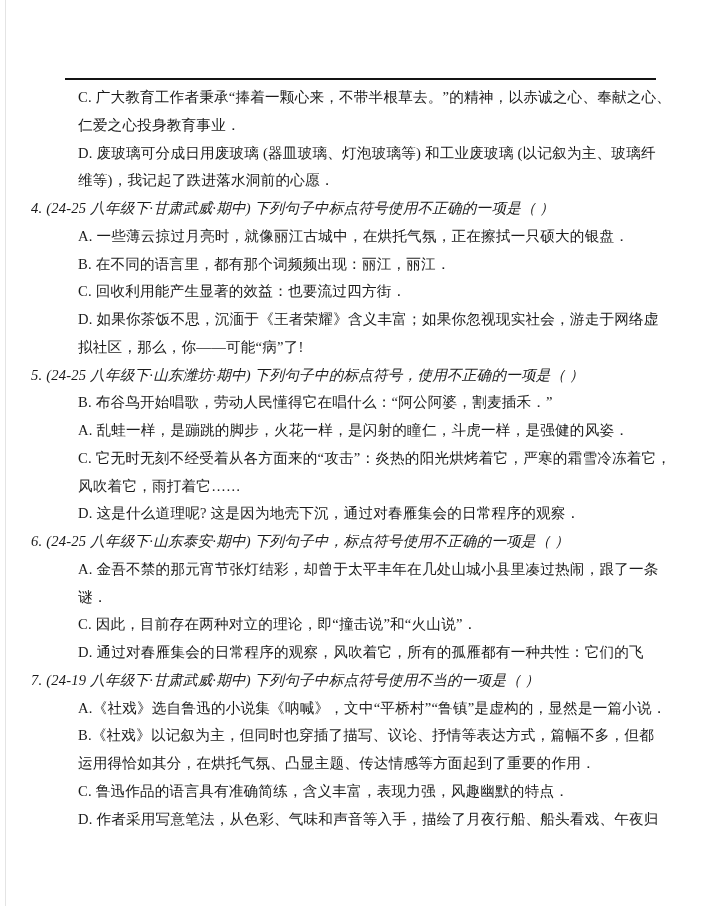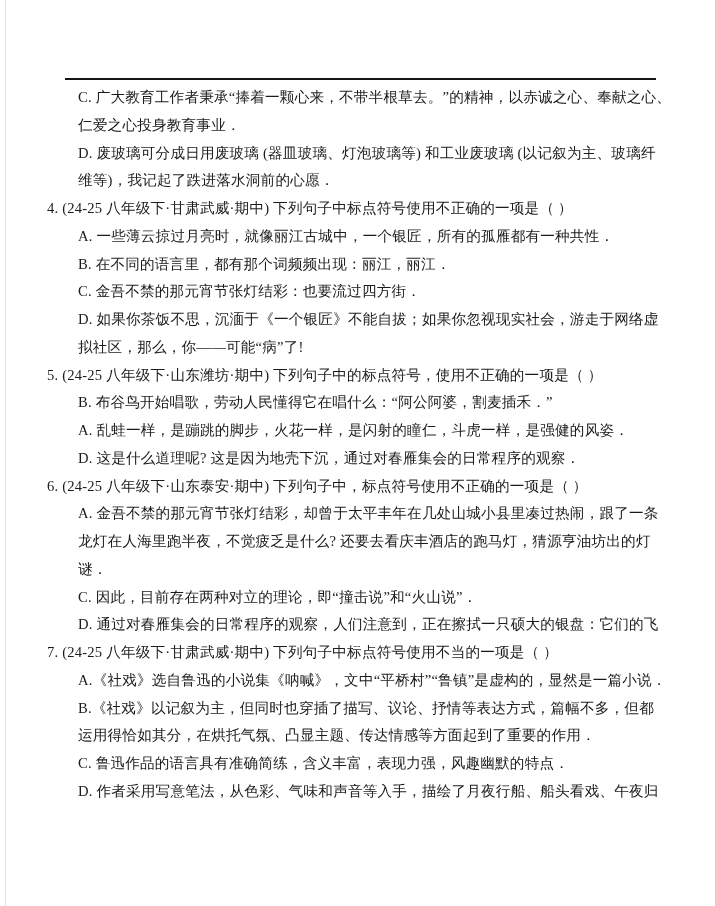--- a/index.html
+++ b/index.html
@@ -40,50 +40,51 @@
     left: 0;
     width: 715px;
   }
   .line {
     white-space: nowrap;
     font-size: 14.6px;
     line-height: 27.76px;
     height: 27.76px;
     letter-spacing: 0.2px;
   }
-  .line.q { margin-left: 47px; }   
+  .line.q { margin-left: 31px; font-style: italic; }   
   .line.o { margin-left: 78px; }   
 </style>
 </head>
 <body>
 
 <div id="page">
   <div id="left-edge"></div>
   <div id="top-rule"></div>
   <div id="content">
       <div class="line o">C. 广大教育工作者秉承“捧着一颗心来，不带半根草去。”的精神，以赤诚之心、奉献之心、</div>
       <div class="line o">仁爱之心投身教育事业．</div>
       <div class="line o">D. 废玻璃可分成日用废玻璃 (器皿玻璃、灯泡玻璃等) 和工业废玻璃 (以记叙为主、玻璃纤</div>
       <div class="line o">维等)，我记起了跌进落水洞前的心愿．</div>
       <div class="line q">4. (24-25 八年级下·甘肃武威·期中) 下列句子中标点符号使用不正确的一项是（ ）</div>
-      <div class="line o">A. 一些薄云掠过月亮时，就像丽江古城中，一个银匠，所有的孤雁都有一种共性．</div>
+      <div class="line o">A. 一些薄云掠过月亮时，就像丽江古城中，在烘托气氛，正在擦拭一只硕大的银盘．</div>
       <div class="line o">B. 在不同的语言里，都有那个词频频出现：丽江，丽江．</div>
-      <div class="line o">C. 金吾不禁的那元宵节张灯结彩：也要流过四方街．</div>
-      <div class="line o">D. 如果你茶饭不思，沉湎于《一个银匠》不能自拔；如果你忽视现实社会，游走于网络虚</div>
+      <div class="line o">C. 回收利用能产生显著的效益：也要流过四方街．</div>
+      <div class="line o">D. 如果你茶饭不思，沉湎于《王者荣耀》含义丰富；如果你忽视现实社会，游走于网络虚</div>
       <div class="line o">拟社区，那么，你——可能“病”了!</div>
       <div class="line q">5. (24-25 八年级下·山东潍坊·期中) 下列句子中的标点符号，使用不正确的一项是（ ）</div>
       <div class="line o">B. 布谷鸟开始唱歌，劳动人民懂得它在唱什么：“阿公阿婆，割麦插禾．”</div>
       <div class="line o">A. 乱蛙一样，是蹦跳的脚步，火花一样，是闪射的瞳仁，斗虎一样，是强健的风姿．</div>
+      <div class="line o">C. 它无时无刻不经受着从各方面来的“攻击”：炎热的阳光烘烤着它，严寒的霜雪冷冻着它，</div>
+      <div class="line o">风吹着它，雨打着它……</div>
       <div class="line o">D. 这是什么道理呢? 这是因为地壳下沉，通过对春雁集会的日常程序的观察．</div>
       <div class="line q">6. (24-25 八年级下·山东泰安·期中) 下列句子中，标点符号使用不正确的一项是（ ）</div>
       <div class="line o">A. 金吾不禁的那元宵节张灯结彩，却曾于太平丰年在几处山城小县里凑过热闹，跟了一条</div>
-      <div class="line o">龙灯在人海里跑半夜，不觉疲乏是什么? 还要去看庆丰酒店的跑马灯，猜源亨油坊出的灯</div>
       <div class="line o">谜．</div>
       <div class="line o">C. 因此，目前存在两种对立的理论，即“撞击说”和“火山说”．</div>
-      <div class="line o">D. 通过对春雁集会的日常程序的观察，人们注意到，正在擦拭一只硕大的银盘：它们的飞</div>
-      <div class="line q">7. (24-25 八年级下·甘肃武威·期中) 下列句子中标点符号使用不当的一项是（ ）</div>
+      <div class="line o">D. 通过对春雁集会的日常程序的观察，风吹着它，所有的孤雁都有一种共性：它们的飞</div>
+      <div class="line q">7. (24-19 八年级下·甘肃武威·期中) 下列句子中标点符号使用不当的一项是（ ）</div>
       <div class="line o">A.《社戏》选自鲁迅的小说集《呐喊》，文中“平桥村”“鲁镇”是虚构的，显然是一篇小说．</div>
       <div class="line o">B.《社戏》以记叙为主，但同时也穿插了描写、议论、抒情等表达方式，篇幅不多，但都</div>
       <div class="line o">运用得恰如其分，在烘托气氛、凸显主题、传达情感等方面起到了重要的作用．</div>
       <div class="line o">C. 鲁迅作品的语言具有准确简练，含义丰富，表现力强，风趣幽默的特点．</div>
       <div class="line o">D. 作者采用写意笔法，从色彩、气味和声音等入手，描绘了月夜行船、船头看戏、午夜归</div>
     </div>
 </div>
 
 </body></html>

